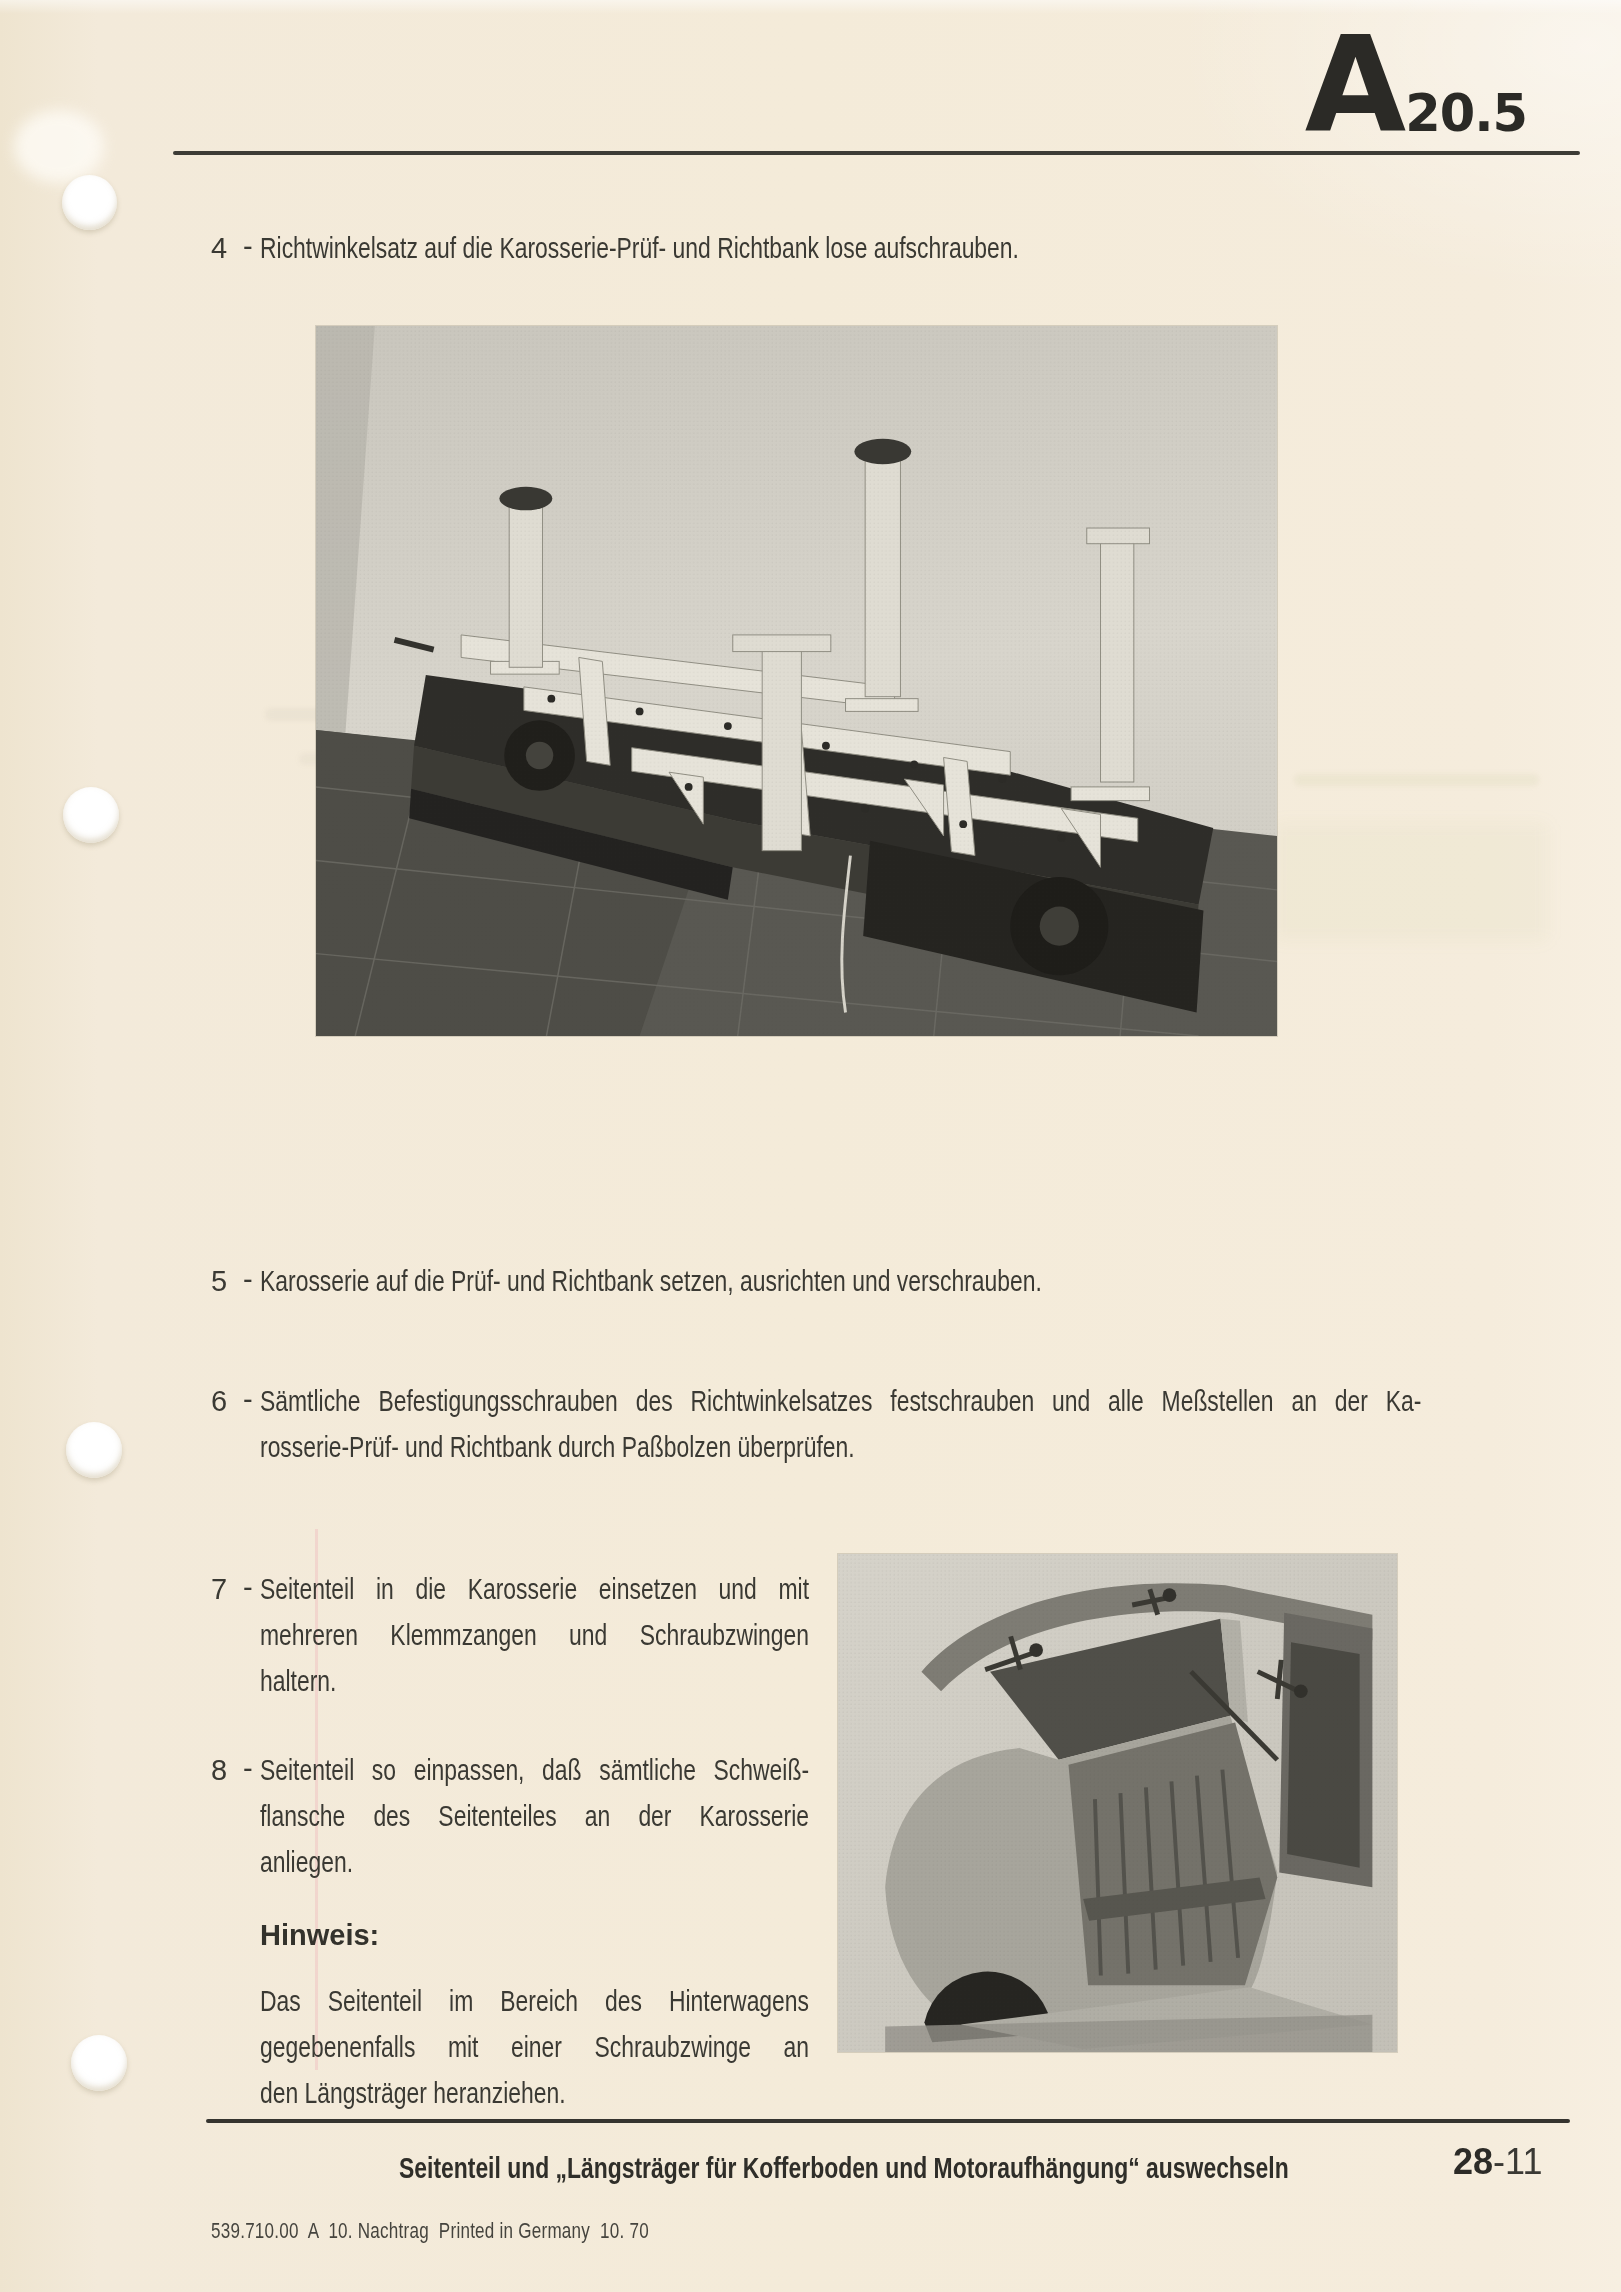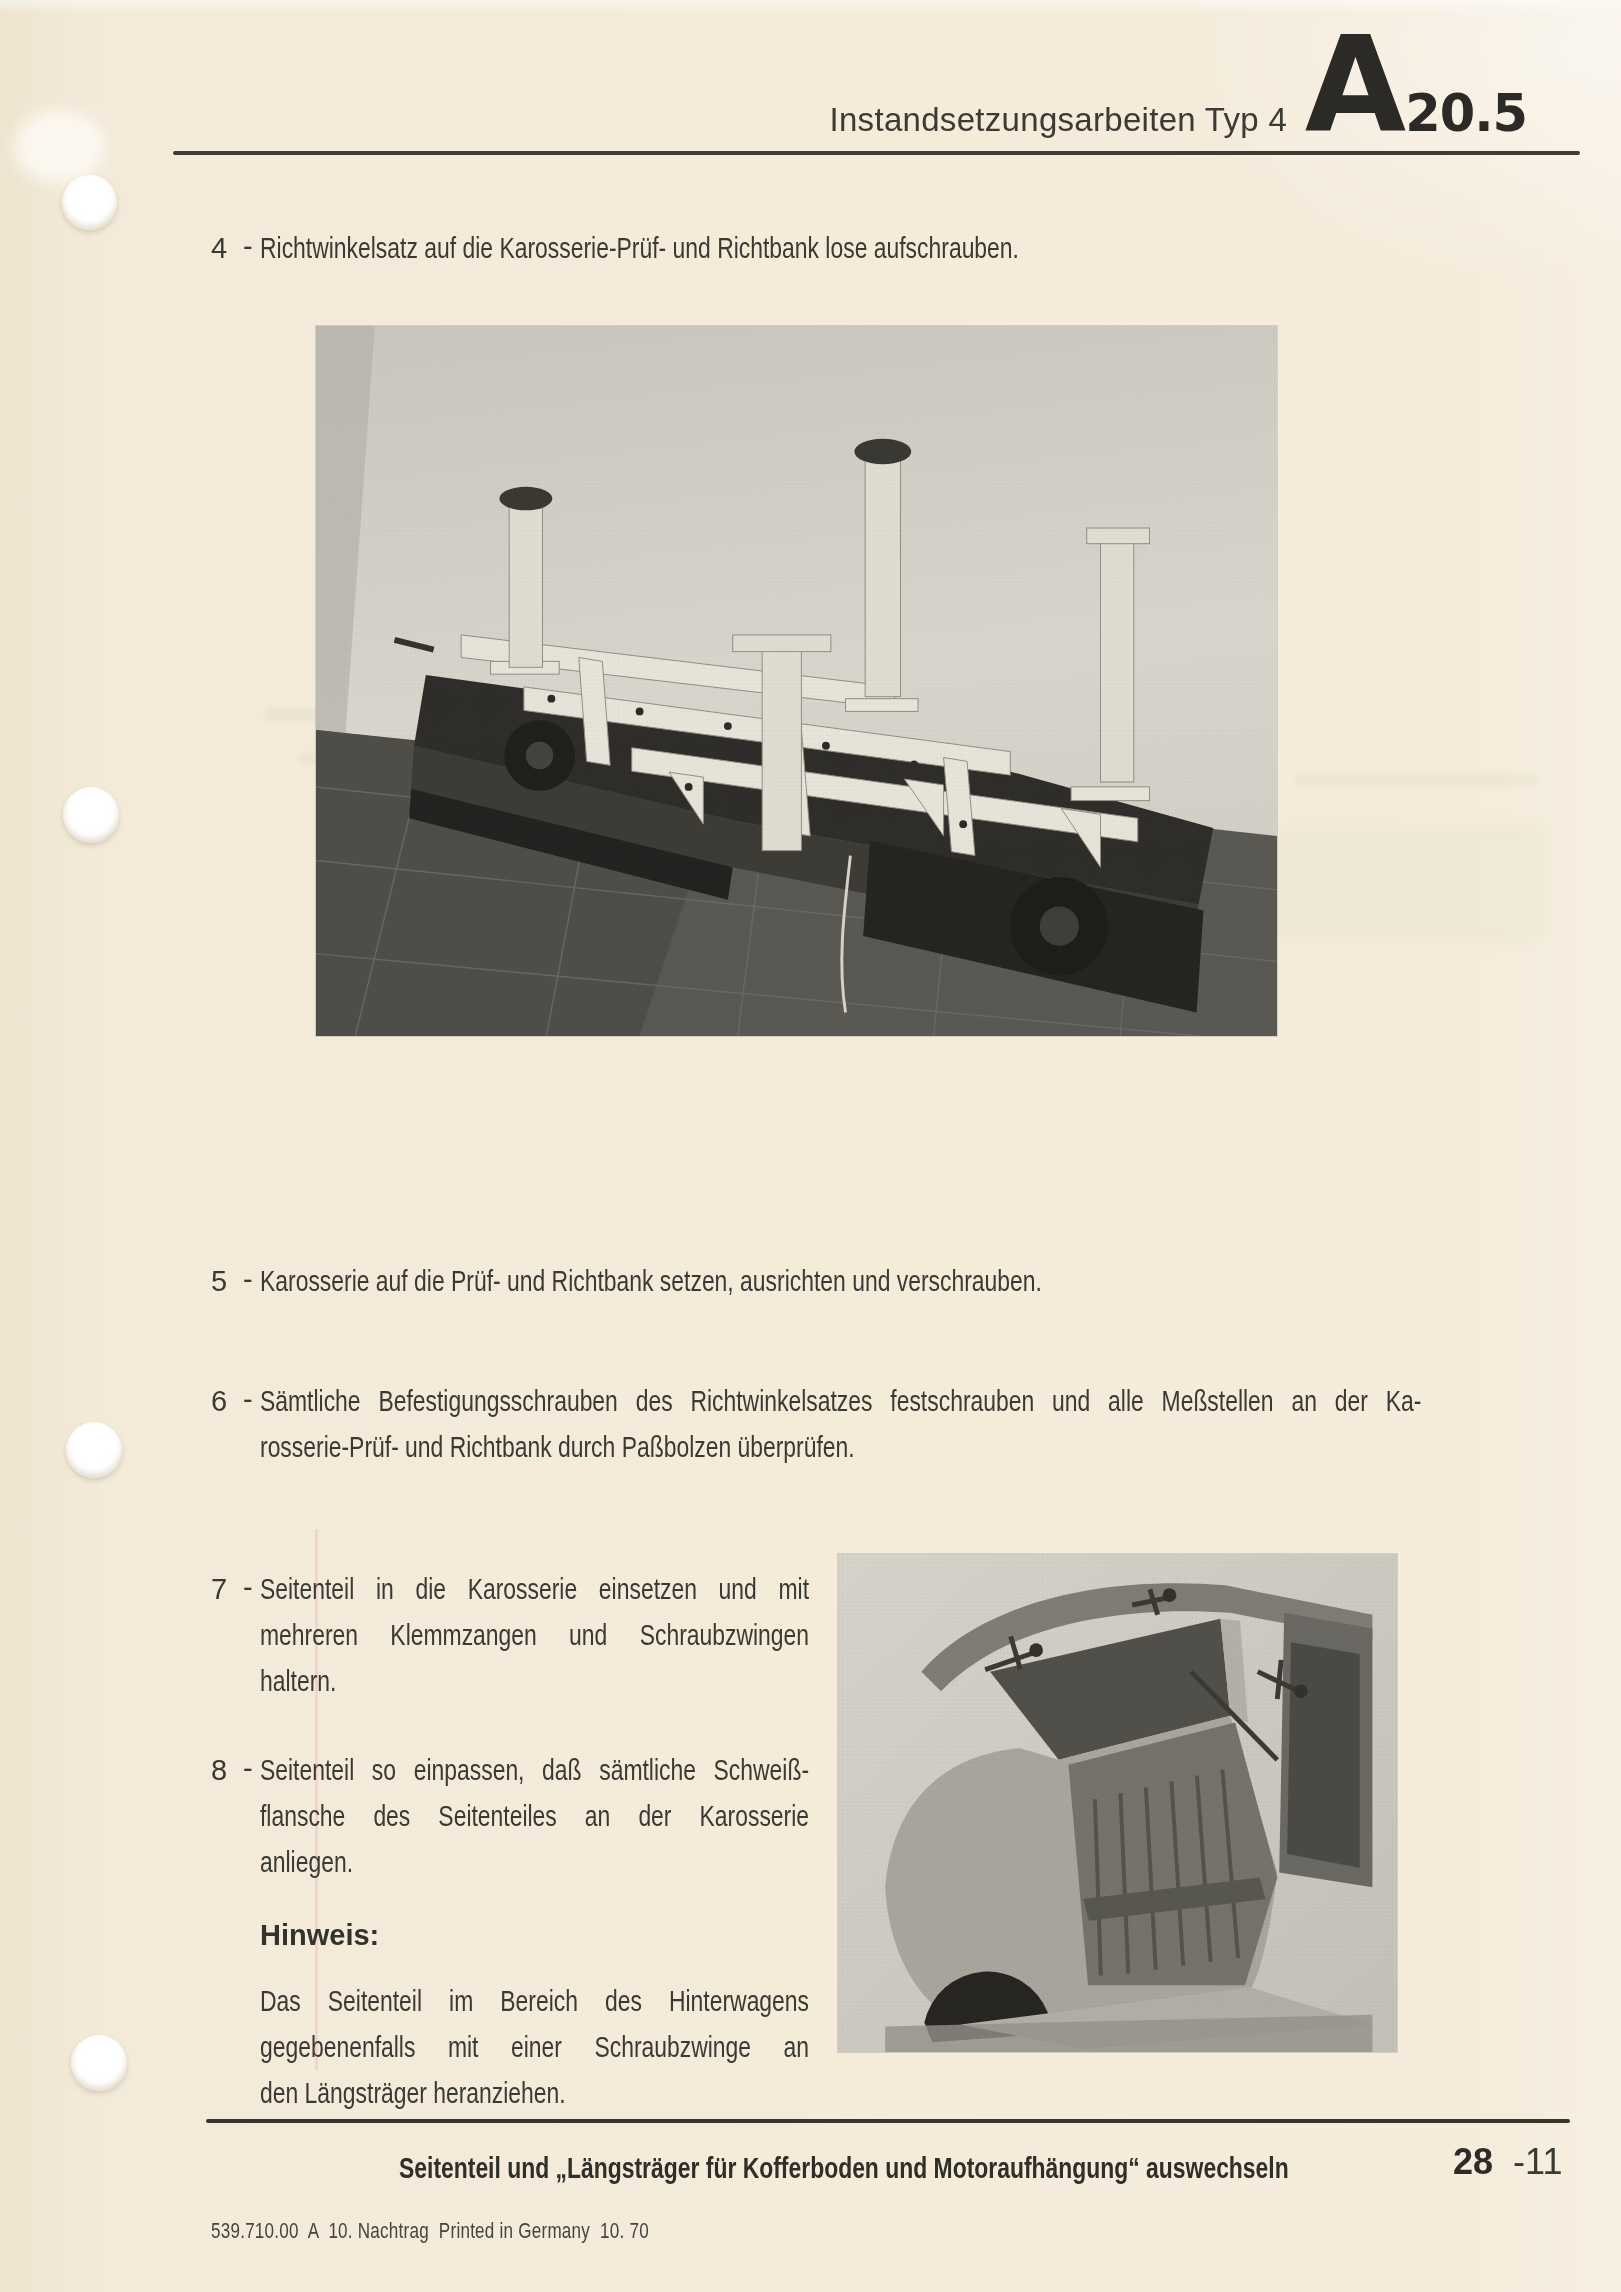--- a/index.html
+++ b/index.html
@@ -58,21 +58,21 @@
   .photo{position:absolute;background:#cfccc3;box-shadow:0 0 0 1px rgba(120,115,100,.25);}
   .photo1{left:316px;top:326px;width:961px;height:710px;}
   .photo2{left:838px;top:1554px;width:559px;height:498px;}
   .photo svg{display:block;width:100%;height:100%;}
 
   
   .footer-title{position:absolute;left:399px;top:2152px;width:1264px;font-size:29px;font-weight:bold;
     color:#2f2e29;transform:scaleX(.79);transform-origin:0 0;white-space:nowrap;}
   .page-num{position:absolute;left:1453px;top:2141px;font-size:36px;color:#2c2b27;white-space:nowrap;}
   .page-num .b{font-weight:bold;}
-  .page-num .r{font-weight:normal;color:#3a3934;margin-left:20px;}
+  .page-num .r{font-weight:normal;color:#3a3934;}
   .imprint{position:absolute;left:211px;top:2218px;font-size:21.6px;color:#45443e;letter-spacing:0.3px;
     white-space:pre;transform:scaleX(.79);transform-origin:0 0;}
 
   
   .bleed{position:absolute;border-radius:5.9px;filter:blur(2.9px);}
   .bleed1{left:265px;top:708px;width:529px;height:12.7px;background:rgba(120,115,100,.06);}
   .bleed2{left:299px;top:753px;width:461px;height:11.8px;background:rgba(120,115,100,.05);}
   .bleed3{left:1294px;top:774px;width:245px;height:11.8px;background:rgba(150,160,90,.08);}
   .bleed4{left:1274px;top:823px;width:274px;height:118px;background:rgba(160,170,100,.05);filter:blur(7.8px);}
   .pinkline{position:absolute;left:315px;top:1529px;width:2.9px;height:541px;background:rgba(233,120,150,.18);}
@@ -89,21 +89,20 @@
   <div class="hole hole3"></div>
   <div class="hole hole4"></div>
 
   <div class="bleed bleed1"></div>
   <div class="bleed bleed2"></div>
   <div class="bleed bleed3"></div>
   <div class="bleed bleed4"></div>
   <div class="pinkline"></div>
 
   <div class="header">
-    <span class="title">Instandsetzungsarbeiten Typ 4</span>
     <span class="badge-letter">A</span>
     <span class="badge-number">20.5</span>
   </div>
   <div class="rule rule-top"></div>
 
   <div class="step w-wide" style="left:211px;top:225px;">
     <span class="num">4</span>
     <span class="dash">-</span>
     <div class="lines">
       <div class="line">Richtwinkelsatz auf die Karosserie-Prüf- und Richtbank lose aufschrauben.</div>

